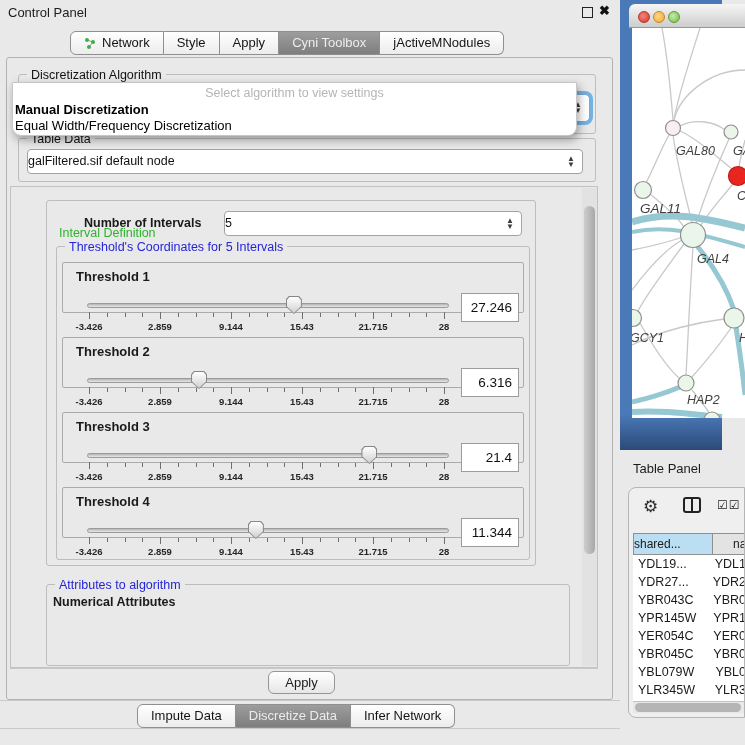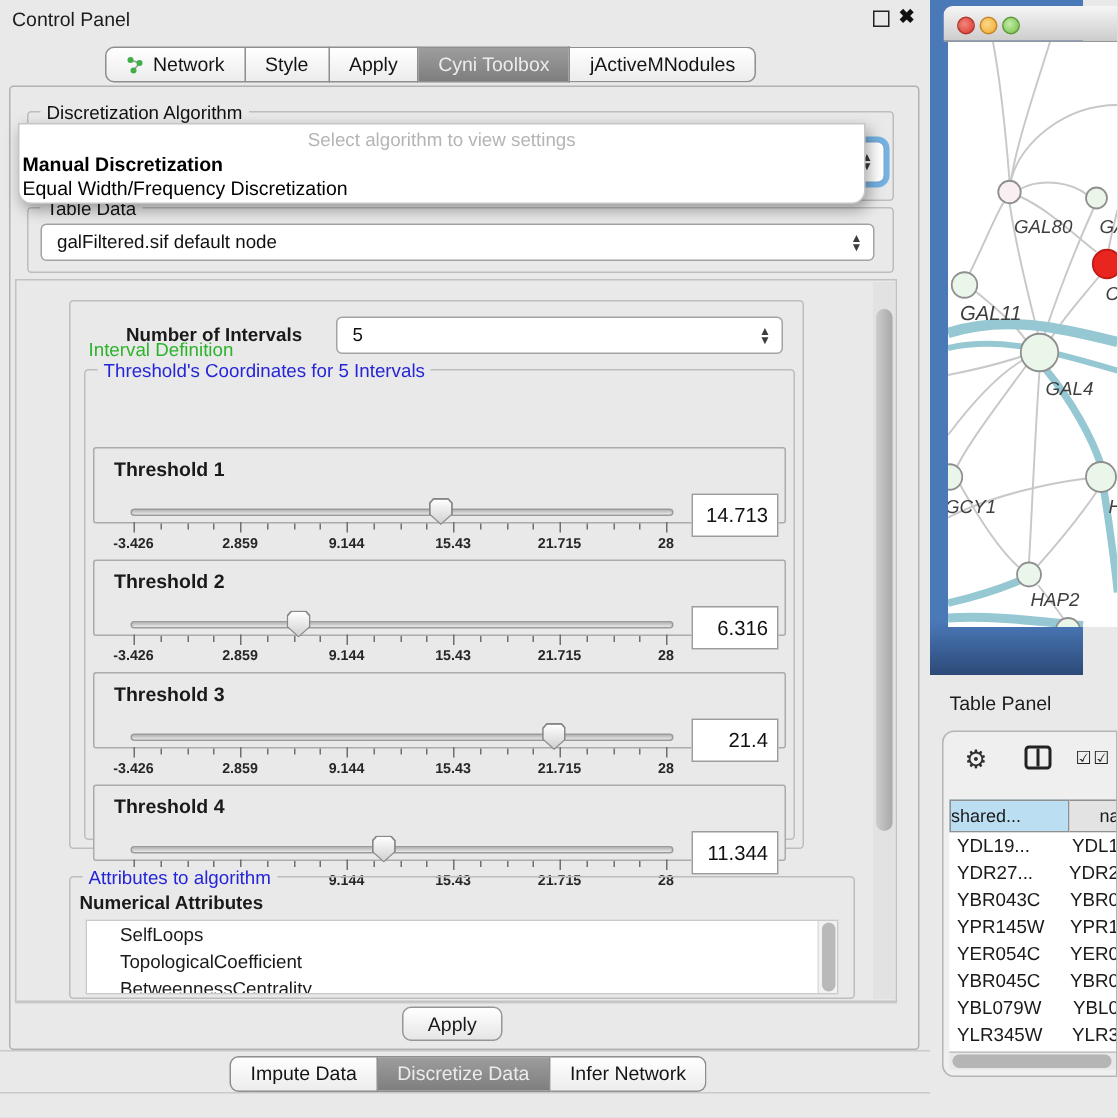--- a/index.html
+++ b/index.html
@@ -22,21 +22,21 @@
   .seg.sel { background:linear-gradient(#9d9d9d,#7e7e7e); color:#ececec; }
 
   .content-panel { left:6px; top:57px; width:607px; height:643px; border:1px solid #b2b2b2;
                    border-radius:3px; background:#e9e9e9; }
 
   .group { position:absolute; border:1px solid #bdbdbd; border-radius:3px; }
   .group-title { position:absolute; background:#e9e9e9; padding:0 4px; font-size:12.5px; white-space:nowrap; }
   .t-green { color:#2db32d;margin-top:32px; } .t-blue { color:#2525d8; } .t-black { color:#111; }
 
   .combo { position:absolute; background:#fff; border:1px solid #a3a3a3; border-radius:4px;
-           font-size:12.5px; line-height:23px; padding-left:10px; color:#111; }
+           font-size:12.5px; line-height:23px; color:#111; }
   .stepper { position:absolute; right:7px; top:0; height:100%; display:flex; flex-direction:column;
              justify-content:center; color:#3c3c3c; font-size:8px; line-height:6px; text-align:center; }
 
   
   .overlay { left:12px; top:82px; width:565px; height:54px; background:#fff;
              border:1px solid #c6c6c6; border-radius:0 0 9px 9px;
              box-shadow:2px 4px 10px rgba(0,0,0,0.35); z-index:30; overflow:hidden; }
   .ov-ph { position:absolute; top:3px; left:0; width:100%; text-align:center; color:#b5b5b5; font-size:12.5px; }
   .ov-op1 { position:absolute; top:19px; left:2px; font-size:13px; font-weight:bold; color:#000; }
   .ov-op2 { position:absolute; top:35px; left:2px; font-size:13px; color:#000; }
@@ -45,21 +45,21 @@
                  border-radius:5px; box-shadow:0 0 0 3px #74b2e2; z-index:20; }
 
   
   .viewport { left:10px; top:186px; width:588px; height:482px; border:1px solid #c2c2c2; background:#e9e9e9; }
   .vscroll { left:582px; top:188px; width:15px; height:478px; background:#e2e2e2; }
   .vthumb { position:absolute; left:2px; top:18px; width:11px; height:348px; border-radius:6px;
             background:linear-gradient(90deg,#cdcdcd,#a8a8a8); }
 
   
   .tpanel { position:absolute; left:62px; width:462px; height:51px; border:1px solid #ababab;
-            background:#e9e9e9; border-radius:2px;margin-top:36px; }
+            background:#e9e9e9; border-radius:2px; }
   .tp-title { position:absolute; left:13px; top:6px; font-size:13px; font-weight:bold; }
   .slider { position:absolute; left:24px; top:36px; width:362px; height:34px; }
   .track { position:absolute; left:0; top:4px; width:362px; height:5px; border:1px solid #9b9b9b;
            border-radius:4px; background:linear-gradient(#b5b5b5,#e8e8e8); }
   .tick { position:absolute; top:13px; width:1px; background:#6f6f6f; }
   .tick.major { height:7px; } .tick.minor { height:4px; top:14px; }
   .tick-label { position:absolute; top:22px; transform:translateX(-50%); font-size:9.5px;
                 font-weight:bold; color:#262626; white-space:nowrap; }
   .thumb { position:absolute; top:-3px; width:16px; height:18px;
            clip-path:polygon(50% 100%,0 60%,0 18%,18% 0,82% 0,100% 18%,100% 60%); background:#878787; }
@@ -214,21 +214,21 @@
           <span class="tick-label" style="left: 73px;">2.859</span>
           <span class="tick-label" style="left: 144px;">9.144</span>
           <span class="tick-label" style="left: 215px;">15.43</span>
           <span class="tick-label" style="left: 286px;">21.715</span>
           <span class="tick-label" style="left: 357px;">28</span>
         </div>
       <div class="thumb" style="left: 198.905px;">
           <i></i>
         </div>
     </div>
-    <div class="vfield">14.713</div>
+    <div class="vfield">27.246</div>
   </div>
   <div class="tpanel" style="top:337px;">
     <div class="tp-title">Threshold 2</div>
     <div class="slider">
       <div class="track"></div>
       <div class="ruler">
           <div class="tick major" style="left: 2px;"></div>
           <div class="tick minor" style="left: 19.75px;"></div>
           <div class="tick minor" style="left: 37.5px;"></div>
           <div class="tick minor" style="left: 55.25px;"></div>
@@ -337,37 +337,27 @@
       <div class="thumb" style="left: 160.848px;">
           <i></i>
         </div>
     </div>
     <div class="vfield">11.344</div>
   </div>
 
   <div class="group" style="left:46px; top:584px; width:524px; height:82px;">
     <span class="group-title t-blue" style="left:8px; top:-7px;">Attributes to algorithm</span>
     <div style="position:absolute; left:6px; top:10px; font-size:12.5px; font-weight:bold;">Numerical Attributes</div>
-    <div class="attr-list">
-      <div id="attr-items">
-          <div class="attr-item">SelfLoops</div>
-          <div class="attr-item">TopologicalCoefficient</div>
-          <div class="attr-item">BetweennessCentrality</div>
-        </div>
-      <div class="attr-scroll">
-          <div class="attr-thumb"></div>
-        </div>
-    </div>
   </div>
 
   <div class="hline" style="left:10px; top:668px; width:588px;"></div>
   <div class="abs apply-btn">Apply</div>
   <div class="hline" style="left:0; top:700px; width:620px;"></div>
 
-  <div class="abs segbar" style="left:153px; top:704px;">
+  <div class="abs segbar" style="left:137px; top:704px;">
     <div class="seg first">
         <span>Impute Data</span>
       </div>
     <div class="seg sel">
         <span>Discretize Data</span>
       </div>
     <div class="seg last">
         <span>Infer Network</span>
       </div>
   </div>

